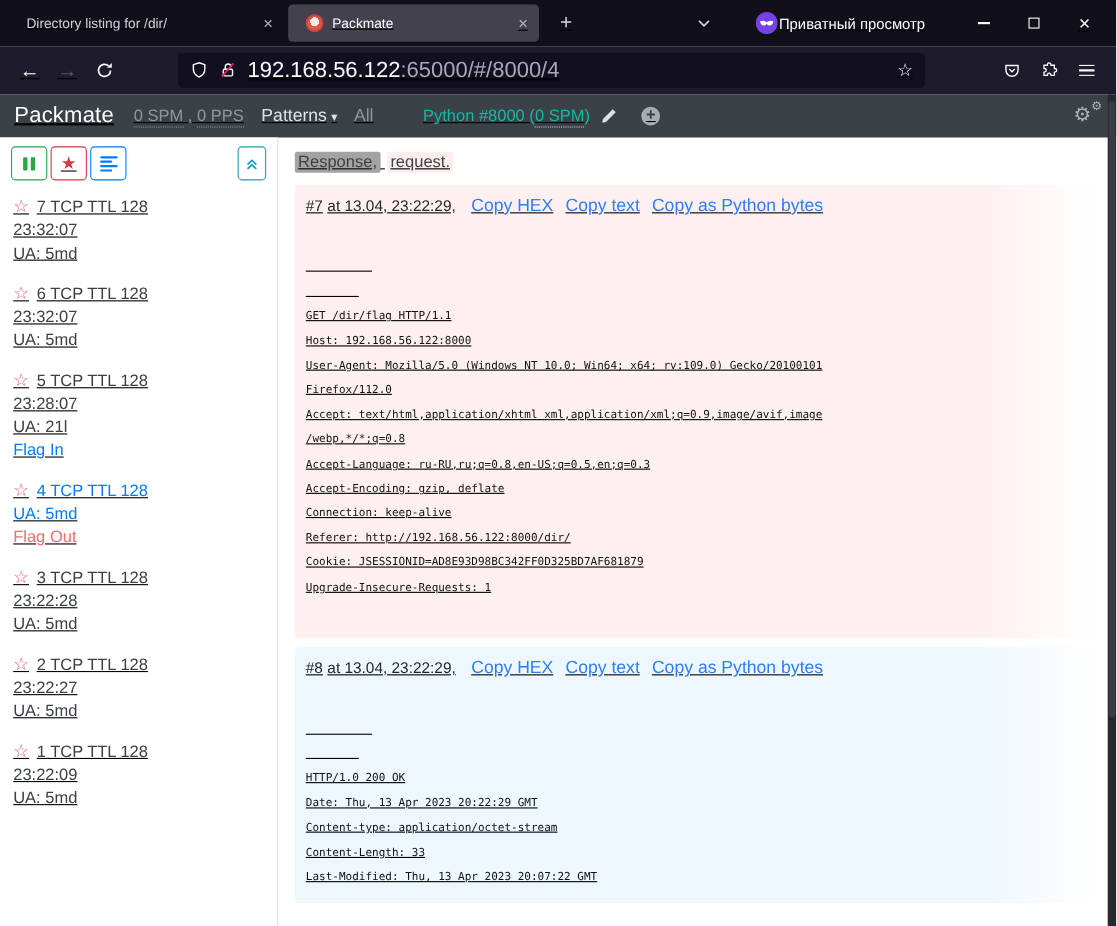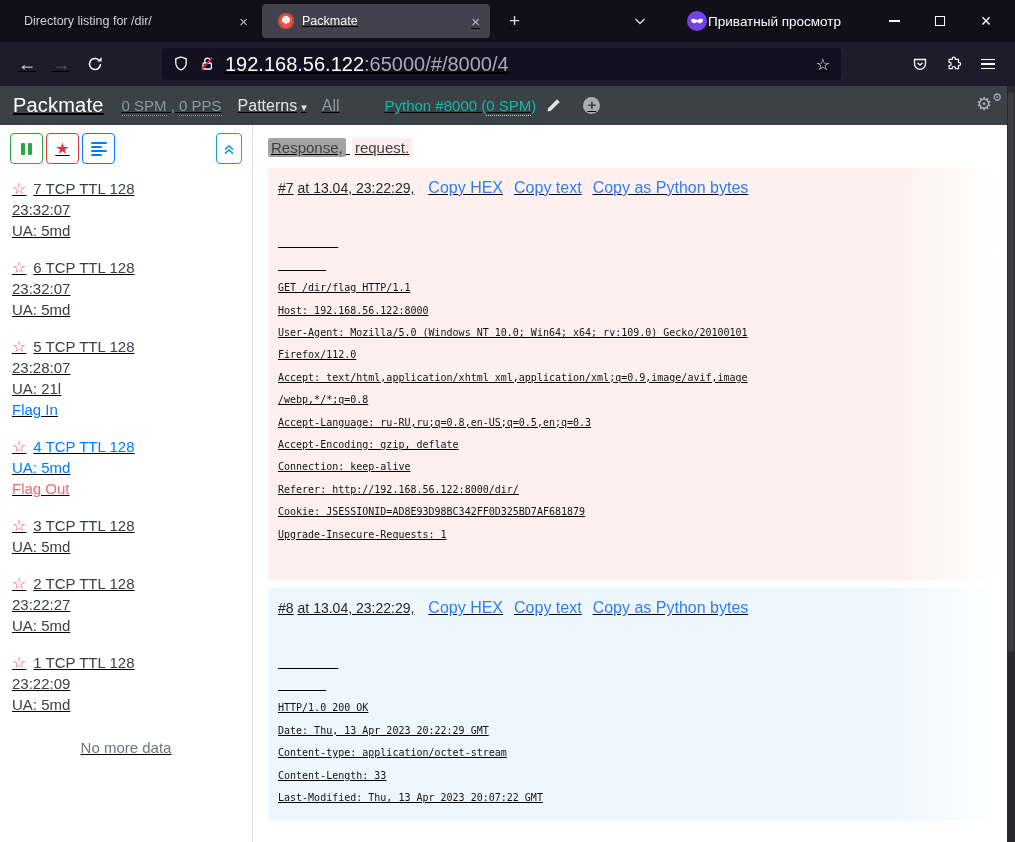--- a/index.html
+++ b/index.html
@@ -254,20 +254,21 @@
             </div>
             <div class="p-line p-ua">UA: 5md</div>
             <div class="p-line flag flag-out">Flag Out</div>
           </div>
 
           <div class="packet">
             <div class="p-title">
               <span class="p-star">☆</span>
               <span class="p-title-text">3 TCP TTL 128</span>
             </div>
+            <div class="p-line p-time">23:22:28</div>
             <div class="p-line p-ua">UA: 5md</div>
 
           </div>
 
           <div class="packet">
             <div class="p-title">
               <span class="p-star">☆</span>
               <span class="p-title-text">2 TCP TTL 128</span>
             </div>
             <div class="p-line p-time">23:22:27</div>
@@ -279,21 +280,20 @@
             <div class="p-title">
               <span class="p-star">☆</span>
               <span class="p-title-text">1 TCP TTL 128</span>
             </div>
             <div class="p-line p-time">23:22:09</div>
             <div class="p-line p-ua">UA: 5md</div>
 
           </div>
         </div>
 
-      <div class="no-more">No more data</div>
     </aside>
 
     <section class="main">
       <div class="legend">
         <span class="chip chip-resp">Response,</span>
         <span class="chip chip-req">request.</span>
       </div>
 
       <article class="card request">
         <div class="card-head">

